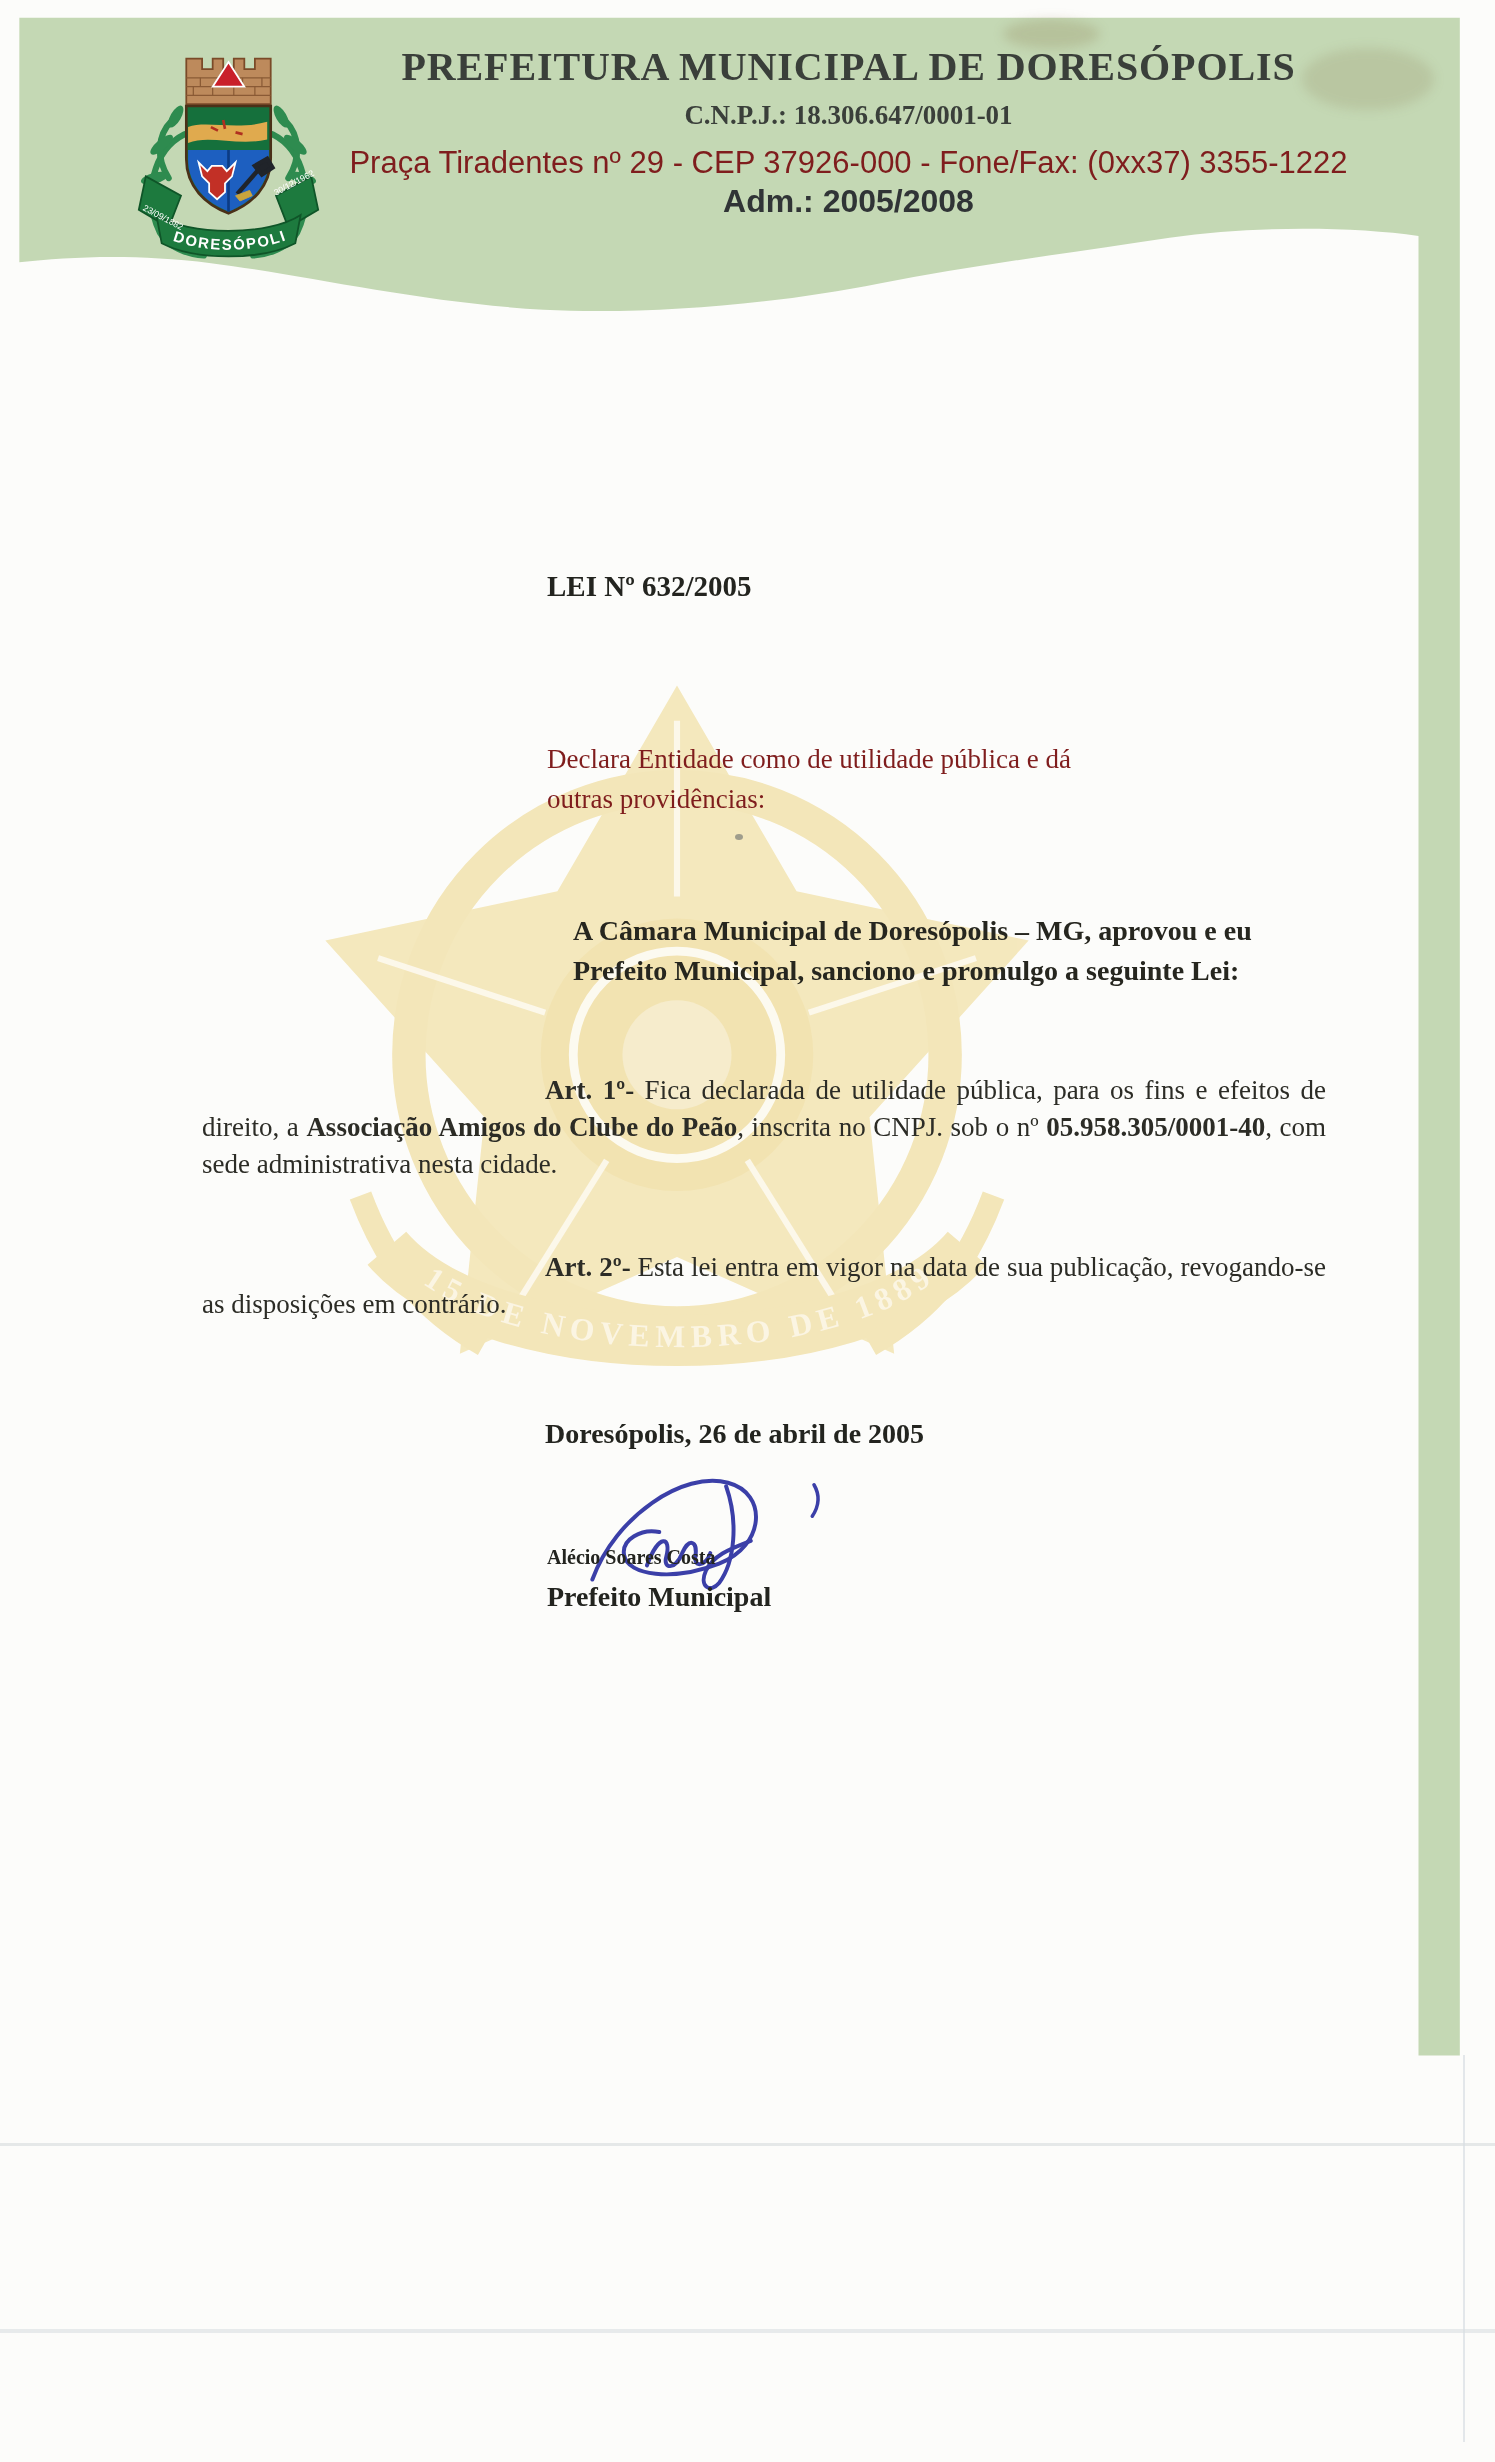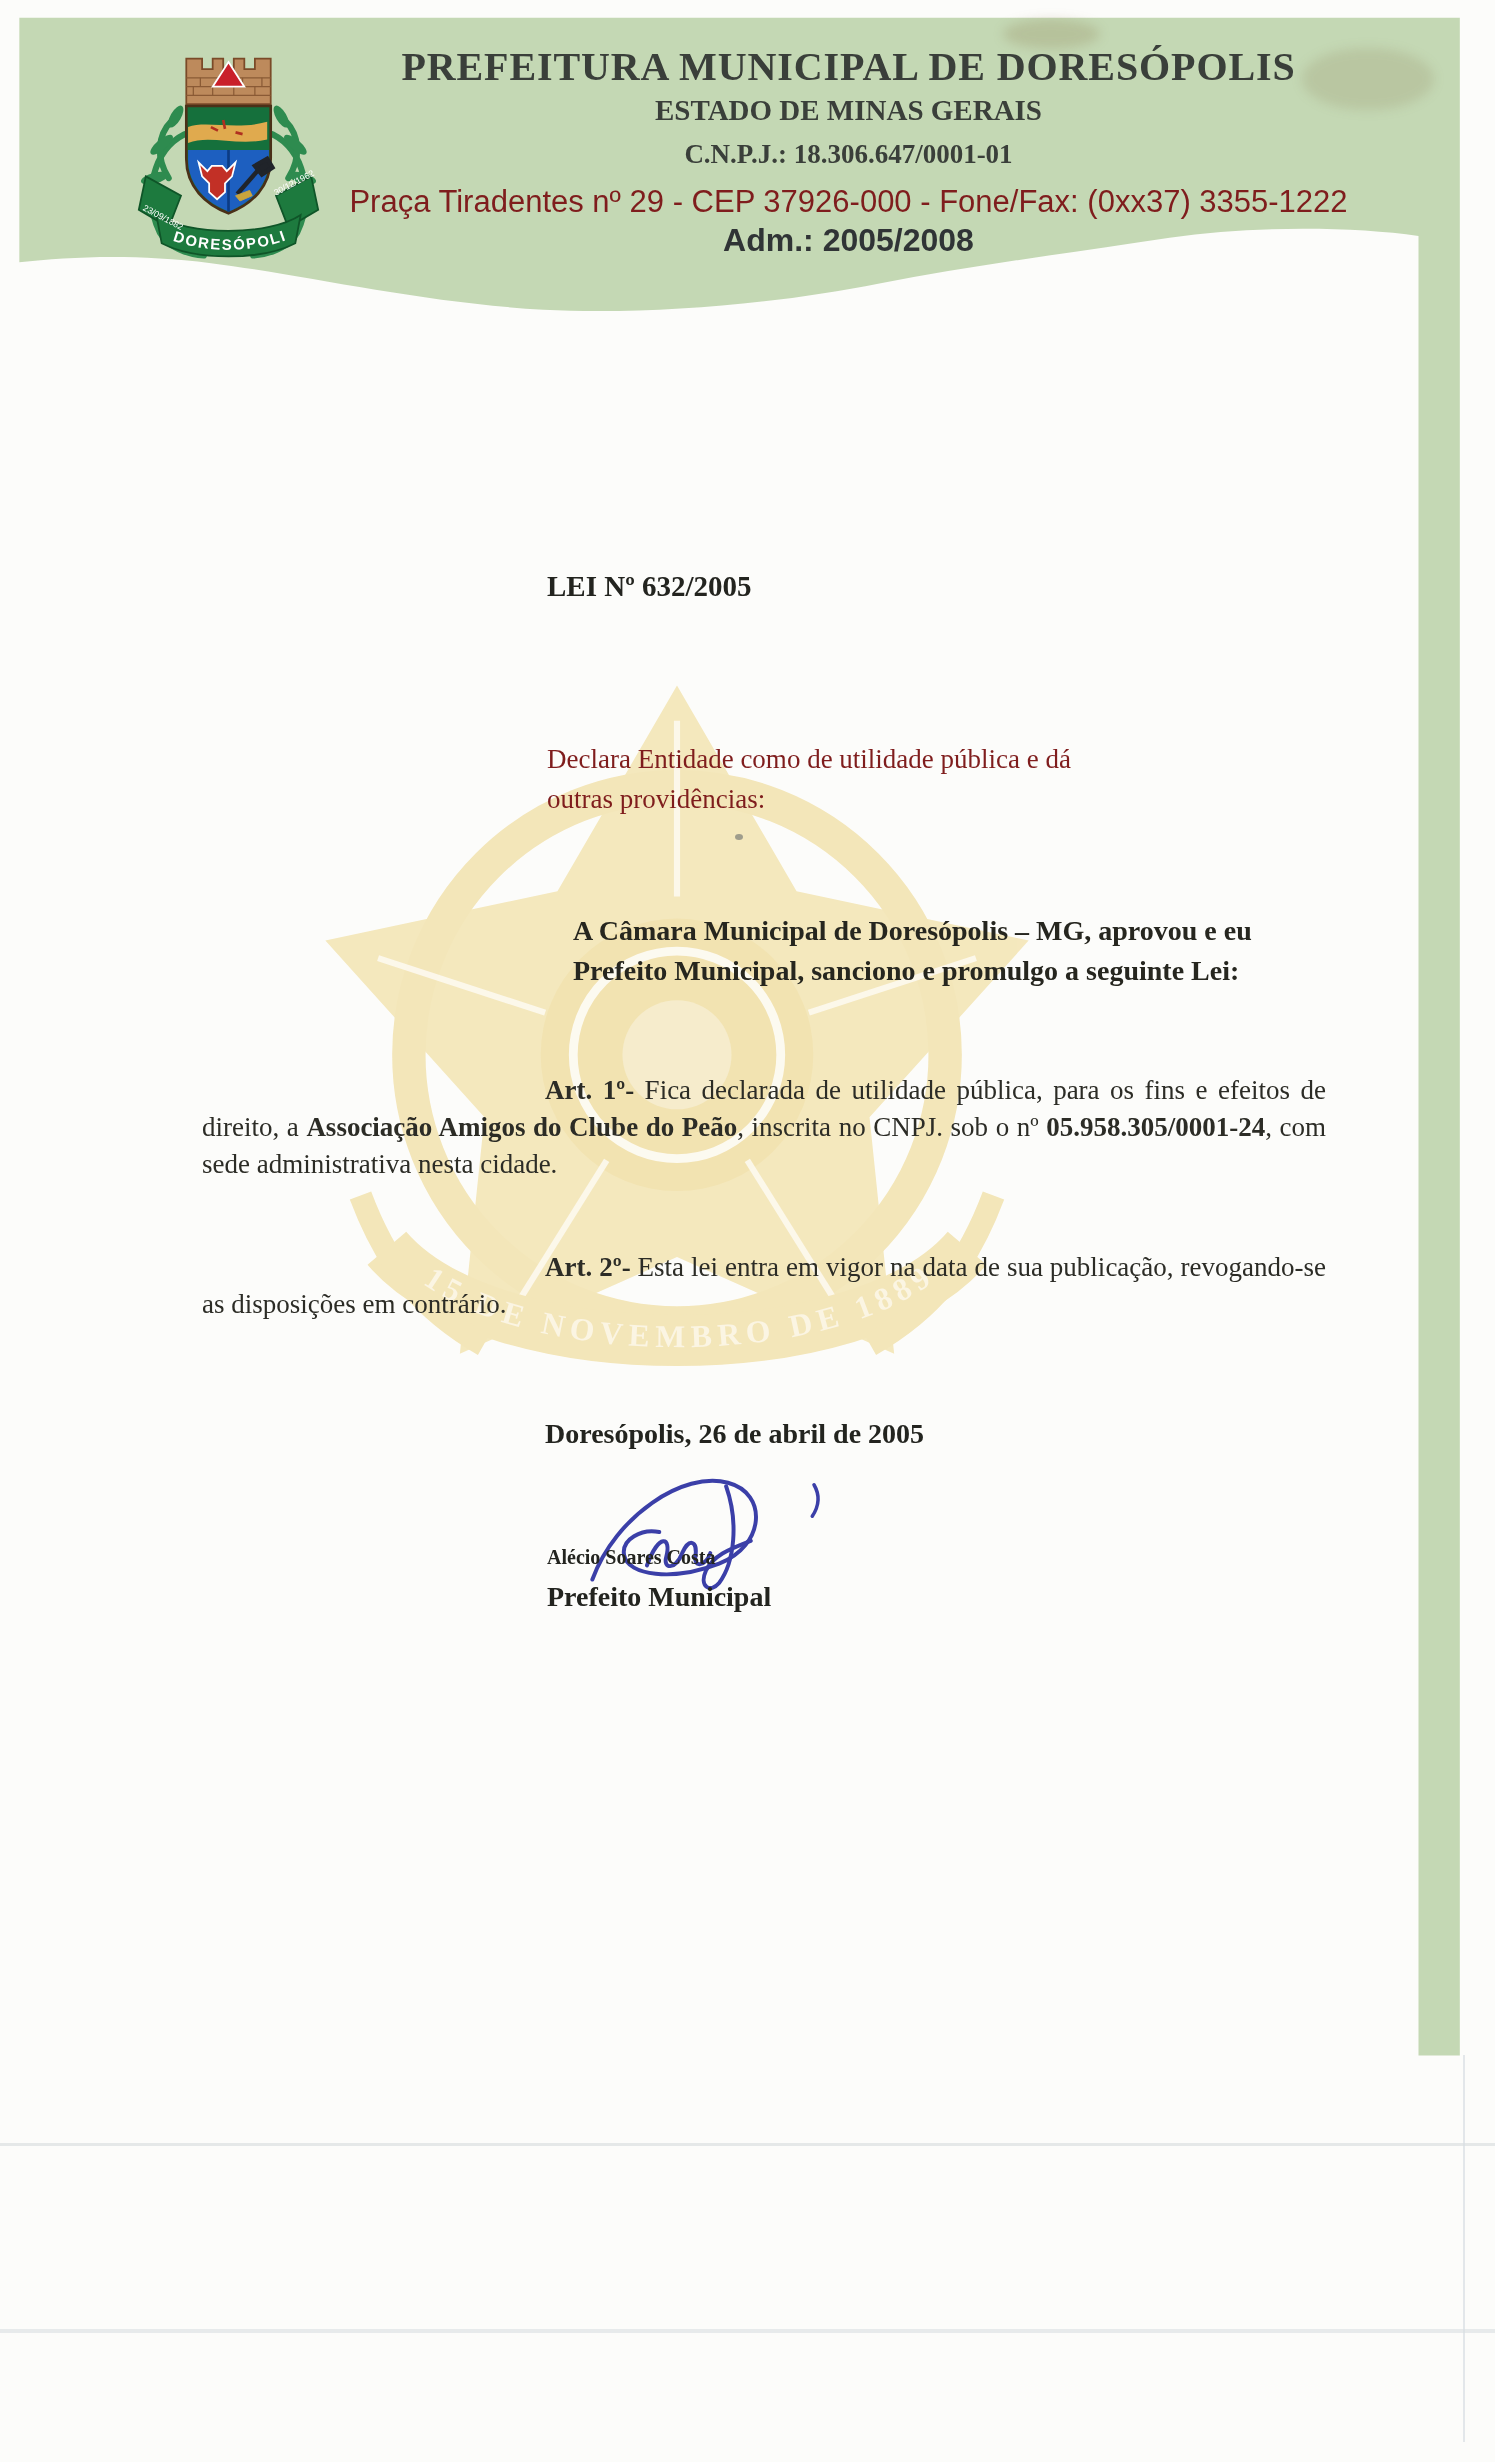--- a/index.html
+++ b/index.html
@@ -125,21 +125,20 @@
           <path id="cityArc" d="M40,218 C84,236 140,236 184,218"></path>
         </defs>
       <text font-size="17" font-weight="bold" fill="#ffffff" letter-spacing="2" font-family="Liberation Sans, sans-serif">
         <textPath href="#cityArc" startOffset="6%">DORESÓPOLIS</textPath>
       </text>
     </g>
   </svg>
 
   <div class="header-text">
     <div class="h-title">PREFEITURA MUNICIPAL DE DORESÓPOLIS</div>
-    <div class="h-state">ESTADO DE MINAS GERAIS</div>
     <div class="h-cnpj">C.N.P.J.: 18.306.647/0001-01</div>
     <div class="h-addr">Praça Tiradentes nº 29 - CEP 37926-000 - Fone/Fax: (0xx37) 3355-1222</div>
     <div class="h-adm">Adm.: 2005/2008</div>
   </div>
 
   <svg class="abs" style="left:255px;top:668px" width="844" height="844" viewBox="0 0 960 960">
     <g opacity="0.95">
       <polygon fill="#f4e7ba" points="480,20 344,254 80,310 261,511 233,780 480,670 727,780 699,511 880,310 616,254"></polygon>
       <circle cx="480" cy="440" r="305" fill="none" stroke="#f3e5b6" stroke-width="38"></circle>
       <circle cx="480" cy="440" r="155" fill="#f2e2ae"></circle>
@@ -166,21 +165,21 @@
 
   <div class="law-no">LEI Nº 632/2005</div>
 
   <div class="summary">Declara Entidade como de utilidade pública e dá
 outras providências:</div>
   <div class="speck"></div>
 
   <div class="preamble">A Câmara Municipal de Doresópolis – MG, aprovou e eu
 Prefeito Municipal, sanciono e promulgo a seguinte Lei:</div>
 
-  <p class="article art1"><span class="b">Art. 1º-</span><span> Fica declarada de utilidade pública, para os fins e efeitos de direito, a </span><span class="b">Associação Amigos do Clube do Peão</span><span>, inscrita no CNPJ. sob o nº </span><span class="b">05.958.305/0001-24</span><span>, com sede administrativa nesta cidade.</span></p>
+  <p class="article art1"><span class="b">Art. 1º-</span><span> Fica declarada de utilidade pública, para os fins e efeitos de direito, a </span><span class="b">Associação Amigos do Clube do Peão</span><span>, inscrita no CNPJ. sob o nº </span><span class="b">05.958.305/0001-40</span><span>, com sede administrativa nesta cidade.</span></p>
 
   <p class="article art2"><span class="b">Art. 2º-</span><span> Esta lei entra em vigor na data de sua publicação, revogando-se as disposições em contrário.</span></p>
 
   <div class="date-line">Doresópolis, 26 de abril de 2005</div>
 
   <svg class="abs" style="left:573px;top:1458px" width="264" height="141" viewBox="0 0 300 160">
     <g fill="none" stroke="#3b3fa8" stroke-width="4.5" stroke-linecap="round">
       <path d="M22,138 C48,66 126,14 176,28 C222,40 218,100 166,120 C114,140 62,134 58,110 C55,92 78,80 98,84"></path>
       <path d="M84,122 C98,84 112,90 106,112 C102,126 116,128 124,108 C132,90 142,94 139,112 C137,124 150,124 156,108"></path>
       <path d="M174,32 C188,72 184,118 166,142 C156,154 143,146 151,128 C160,109 182,102 202,94"></path>

